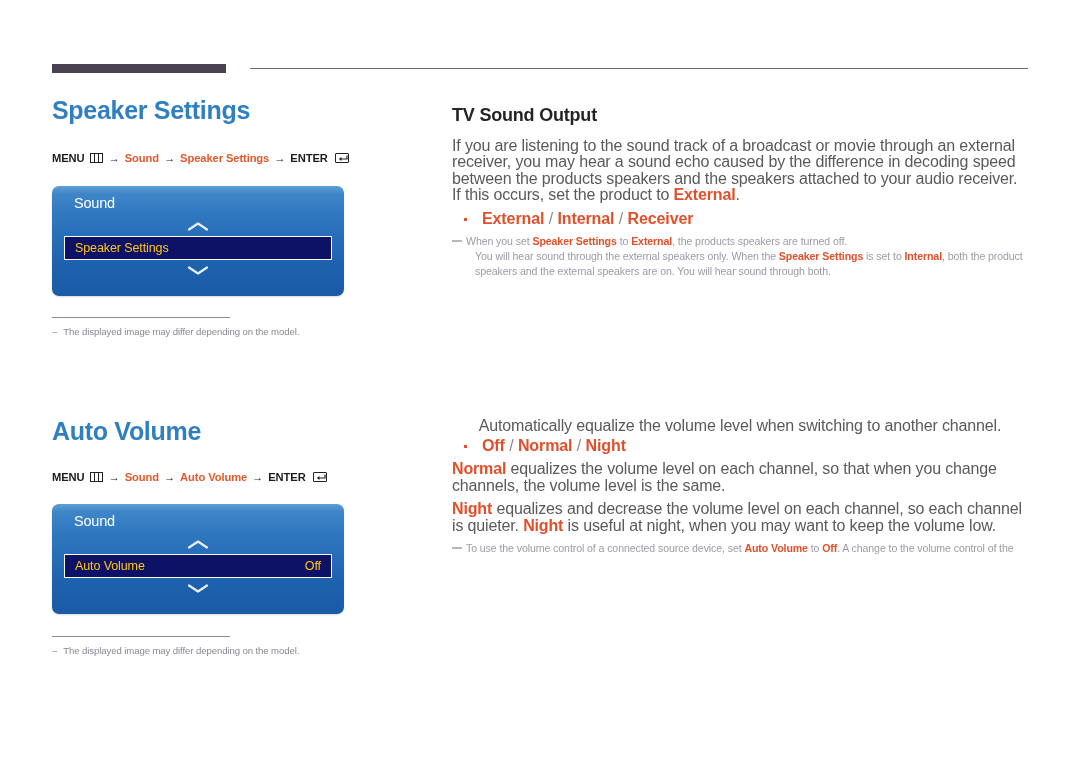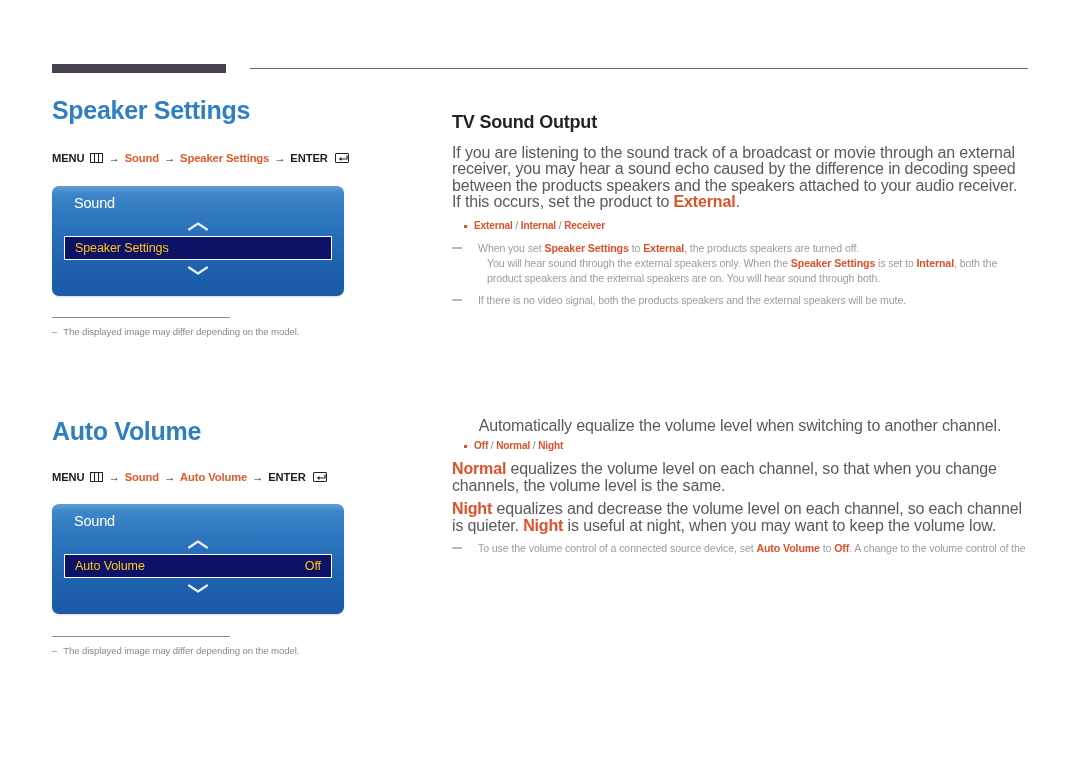--- a/index.html
+++ b/index.html
@@ -58,21 +58,21 @@
     font-weight: bold;
     color: #2f7fc1;
     margin: 0;
     letter-spacing: -0.3px;
     line-height: 1.1;
   }
   h2.topic-title {
     font-size: 18px;
     font-weight: bold;
     color: #242424;
-    margin: 12px 0 12px 0;
+    margin: 5px 0 12px 0;
     letter-spacing: -0.2px;
   }
 
   
   .menu-path {
     font-size: 11.2px;
     color: #1c1c1c;
     font-weight: bold;
     letter-spacing: -0.1px;
     white-space: nowrap;
@@ -199,37 +199,37 @@
     margin: 0 0 7px 0;
     letter-spacing: -0.15px;
   }
   .body-p.tight { margin-bottom: 3px; text-align: center; }
   .body-p b, .ob { color: #e0502a; font-weight: bold; }
   .sep { color: #8a8a8a; font-weight: normal; }
 
   .bullet-line {
     display: flex;
     align-items: flex-start;
-    gap: 7px;
+    gap: 15px;
     margin: 4px 0 7px 12px;
-    font-size: 10px;
+    font-size: 16px;
     line-height: 16px;
   }
   .bullet-line .dot {
     width: 3px; height: 3px;
     background: #e0502a;
     margin-top: 7px;
     flex: none;
   }
   .bullet-line .txt { color: #e0502a; font-weight: bold; letter-spacing:-0.1px; }
 
   .note {
     display: flex;
     align-items: flex-start;
-    gap: 16px;
+    gap: 4px;
     margin: 7px 0 7px 0;
   }
   .note .ndash {
     flex: none;
     width: 10px;
     height: 2px;
     background: #b9b5c0;
     margin-top: 6px;
   }
   .note .ntext {
@@ -320,24 +320,20 @@
     </div>
 
     <div class="note">
       <span class="ndash"></span>
       <span class="ntext">
         <span>When you set <b>Speaker Settings</b> to <b>External</b>, the products speakers are turned off.</span>
         <span class="sub">You will hear sound through the external speakers only. When the <b>Speaker Settings</b> is set to <b>Internal</b>, both the product speakers and the external speakers are on. You will hear sound through both.</span>
       </span>
     </div>
 
-    <div class="note">
-      <span class="ndash"></span>
-      <span class="ntext">If there is no video signal, both the products speakers and the external speakers will be mute.</span>
-    </div>
   </div>
 
   <div class="col-left" style="top:418px;">
     <h1 class="section-title">Auto Volume</h1>
   </div>
 
   <div class="col-left" style="top:471px;">
     <div class="menu-path">
       <span>MENU</span>
       <span class="icon-menu"></span>

